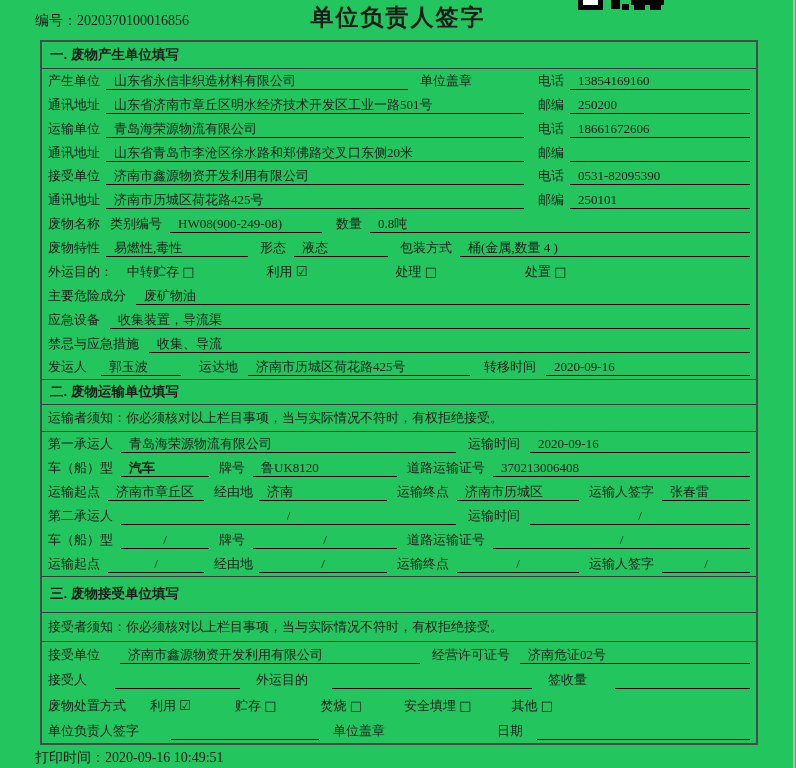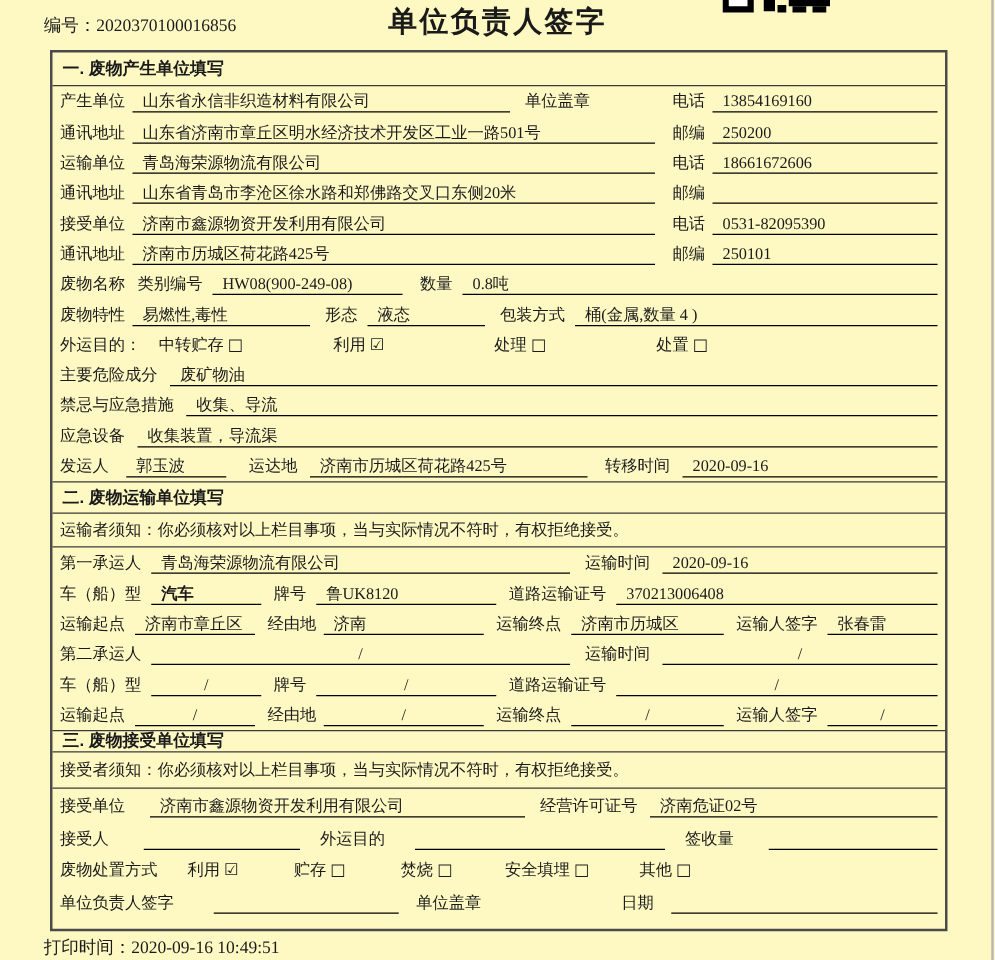--- a/index.html
+++ b/index.html
@@ -1,39 +1,39 @@
 <!DOCTYPE html>
 <html><head>
 <meta charset="utf-8">
 <style>
   * { margin:0; padding:0; box-sizing:border-box; }
   html,body { width:796px; height:768px; background:#ffffff; overflow:hidden;
               font-family:"Liberation Serif","DejaVu Serif",serif; color:#1a1a1a; }
-  .page { position:relative; width:796px; height:768px; background:#fef9c3; }
+  .page { position:relative; width:796px; height:768px; background:#22c55e; }
 
   
   .serial { position:absolute; left:35px; top:12px; font-size:14px; white-space:nowrap; }
   .serial .s-lbl { font-family:"Liberation Sans","DejaVu Sans",sans-serif; }
   .doc-title { position:absolute; left:50%; transform:translateX(-50%); top:2px;
                font-family:"Liberation Sans","DejaVu Sans",sans-serif;
                font-size:23px; font-weight:900; letter-spacing:2px; white-space:nowrap; }
   .qr-frag { position:absolute; left:578px; top:0; width:86px; height:11px; overflow:hidden; }
   .qr-frag .q { position:absolute; background:#000; }
   .qr-outline { position:absolute; left:0; top:-12px; width:25px; height:22px;
                 border:5px solid #000; background:#fff; }
 
   
   .form-table { position:absolute; left:40px; top:40px; width:718px; height:705px;
                 border:2px solid #4a4a4a; display:flex; flex-direction:column; font-size:13px; }
   .sec-header { flex:none; display:flex; align-items:center; padding-left:8px;
                 font-family:"Liberation Sans","DejaVu Sans",sans-serif;
                 font-weight:bold; font-size:13.5px; border-bottom:1px solid #3a3a3a; }
   .sec-h1 { height:27px; }
   .sec-h2 { height:26px; border-top:1px solid #3a3a3a; }
-  .sec-h3 { height:18px; border-top:1px solid #3a3a3a; }
+  .sec-h3 { height:37px; border-top:1px solid #3a3a3a; }
   .rows { display:flex; flex-direction:column; }
   .rows-s1 { height:316px; }
   .rows-s2 { height:146px; }
   .rows-s3 { height:103px; }
   .row { flex:1; display:flex; align-items:flex-end; padding:0 6px 3px 6px; }
   .notice-row { flex:none; display:flex; align-items:center; padding:0 6px;
                 border-bottom:1px solid #3a3a3a; white-space:nowrap; }
   .nr2 { height:27px; }
   .nr3 { height:29px; }
   .lbl { white-space:nowrap; }
@@ -140,27 +140,27 @@
         <span class="opt" style="margin-left:88px;"><span>处理</span> <span class="box">□</span></span>
         <span class="opt" style="margin-left:88px;"><span>处置</span> <span class="box">□</span></span>
       </div>
 
       <div class="row">
         <span class="lbl">主要危险成分</span>
         <span class="ul fill" style="margin-left:10px;">废矿物油</span>
       </div>
 
       <div class="row">
+        <span class="lbl">应急设备</span>
+        <span class="ul fill" style="margin-left:10px;">收集装置，导流渠</span>
+      </div>
+
+      <div class="row">
         <span class="lbl">禁忌与应急措施</span>
         <span class="ul fill" style="margin-left:10px;">收集、导流</span>
-      </div>
-
-      <div class="row">
-        <span class="lbl">应急设备</span>
-        <span class="ul fill" style="margin-left:10px;">收集装置，导流渠</span>
       </div>
 
       <div class="row">
         <span class="lbl">发运人</span>
         <span class="ul" style="width:80px; margin-left:14px;">郭玉波</span>
         <span class="lbl" style="margin-left:18px;">运达地</span>
         <span class="ul" style="width:222px; margin-left:10px;">济南市历城区荷花路425号</span>
         <span class="lbl" style="margin-left:14px;">转移时间</span>
         <span class="ul fill" style="margin-left:10px;">2020-09-16</span>
       </div>

